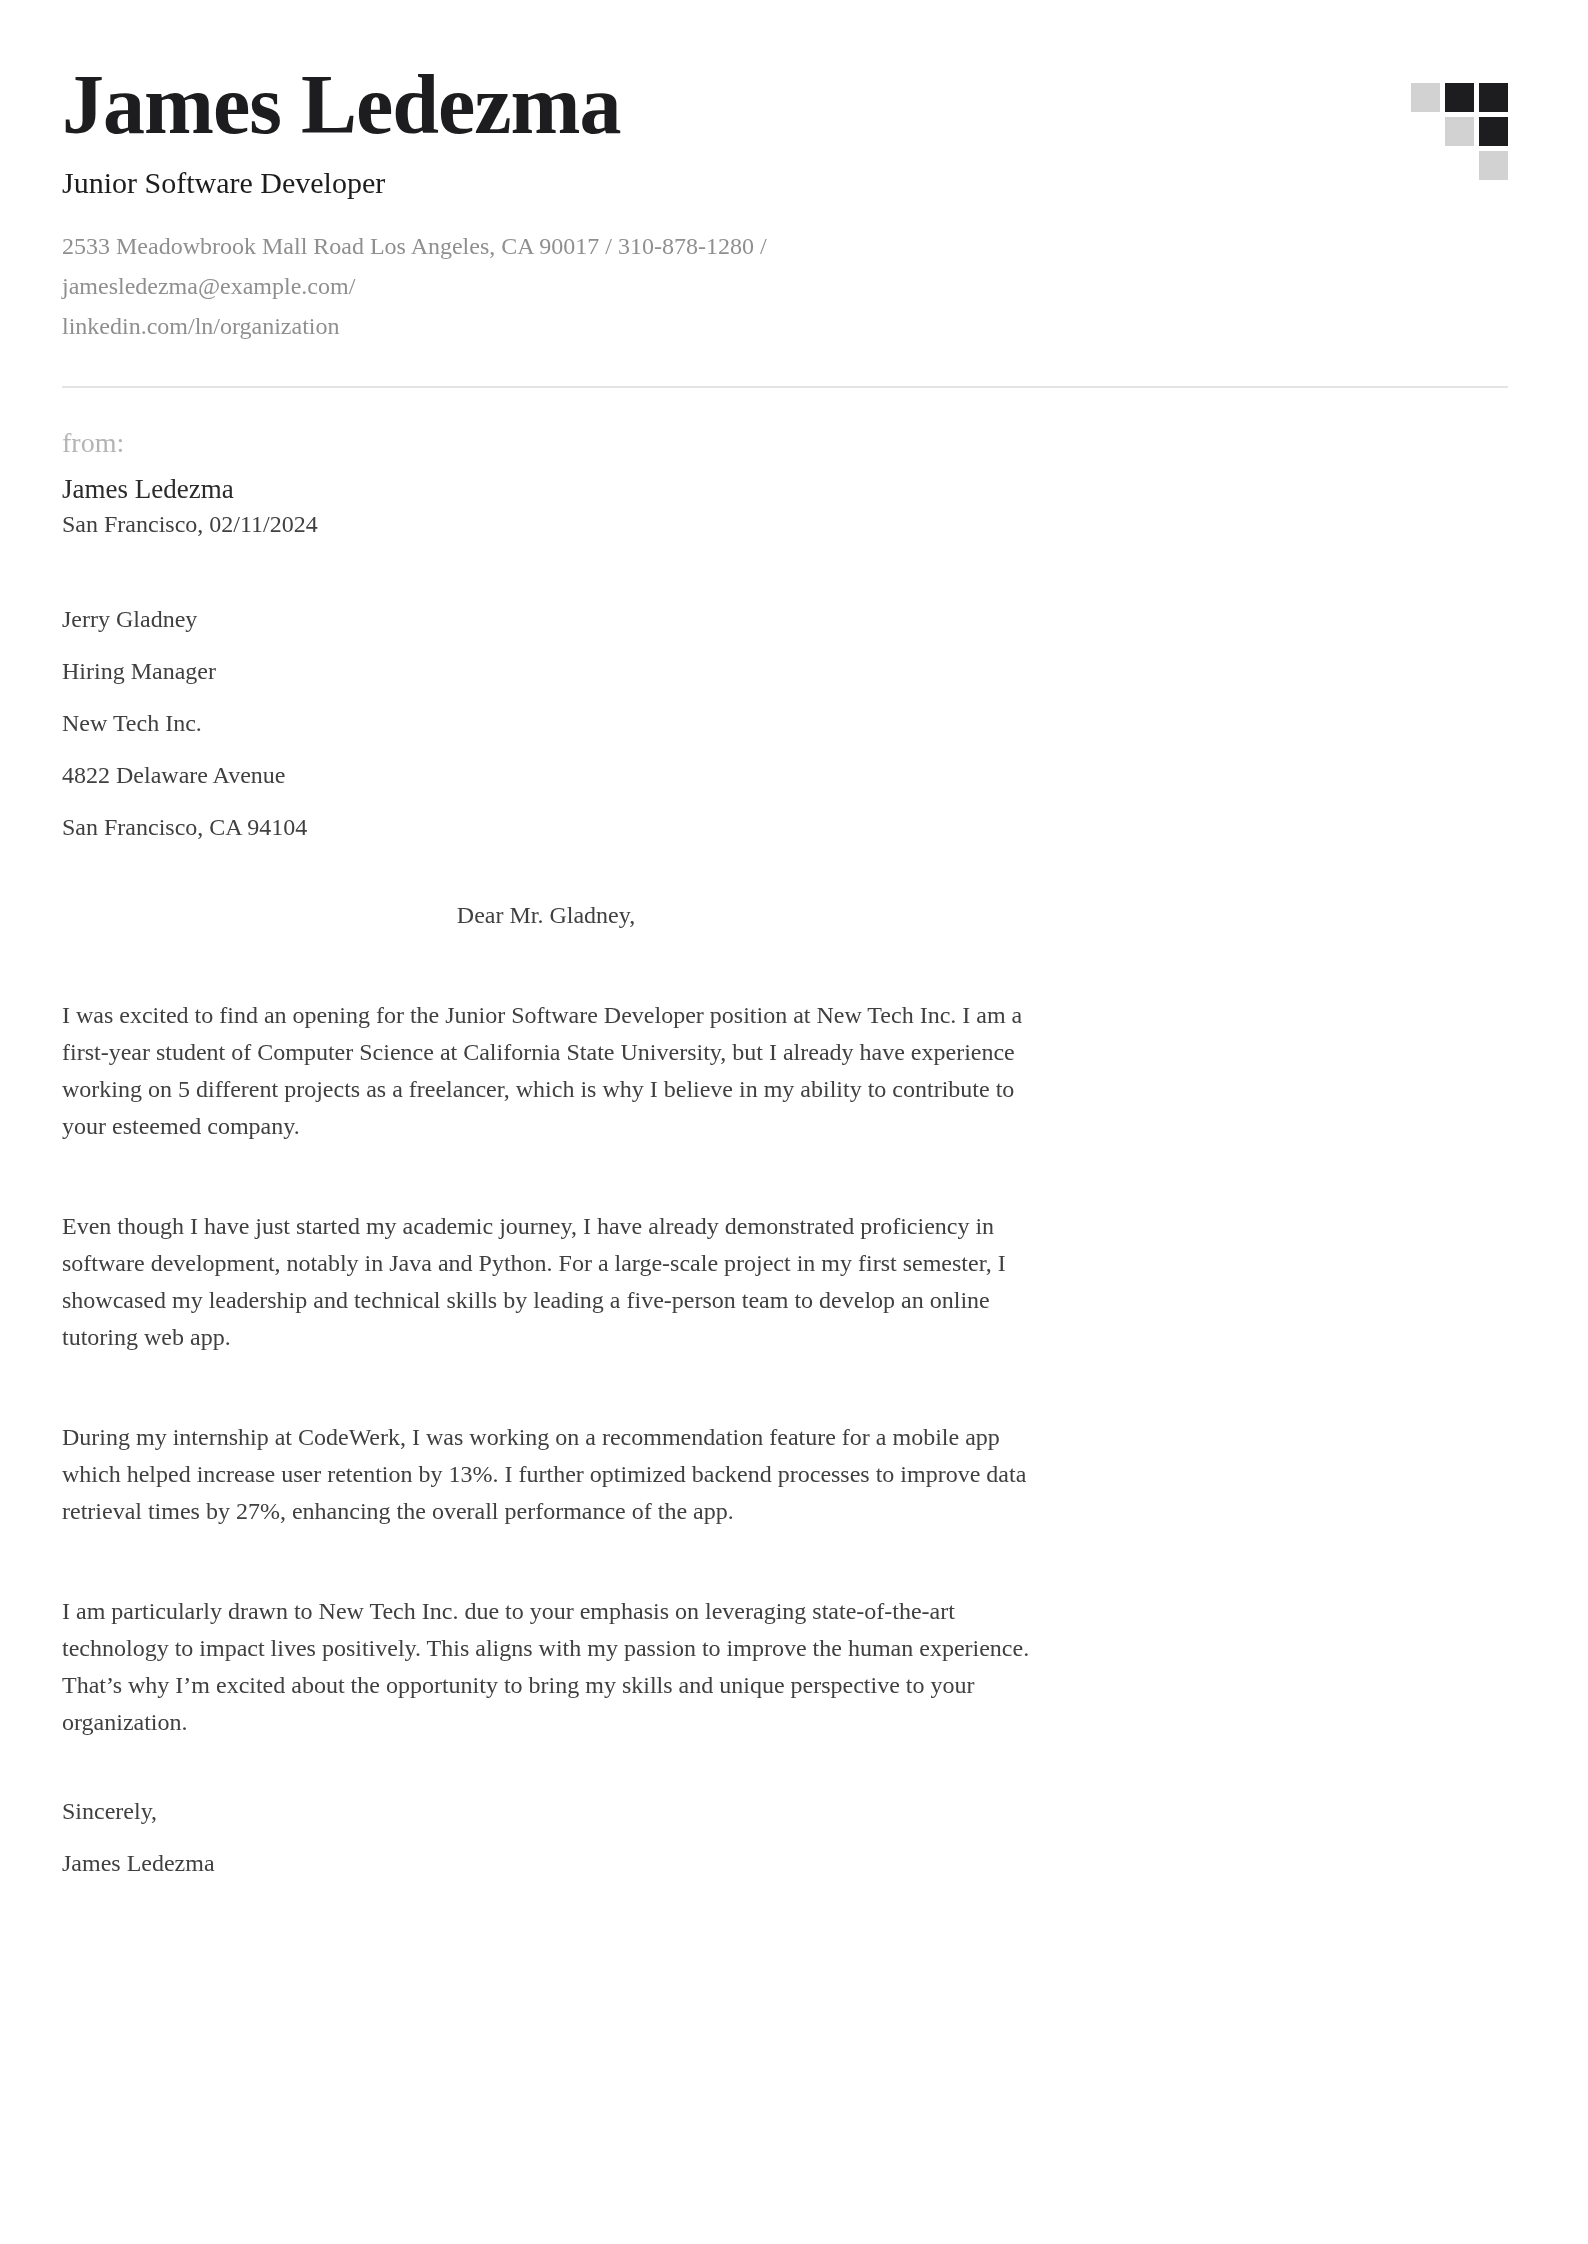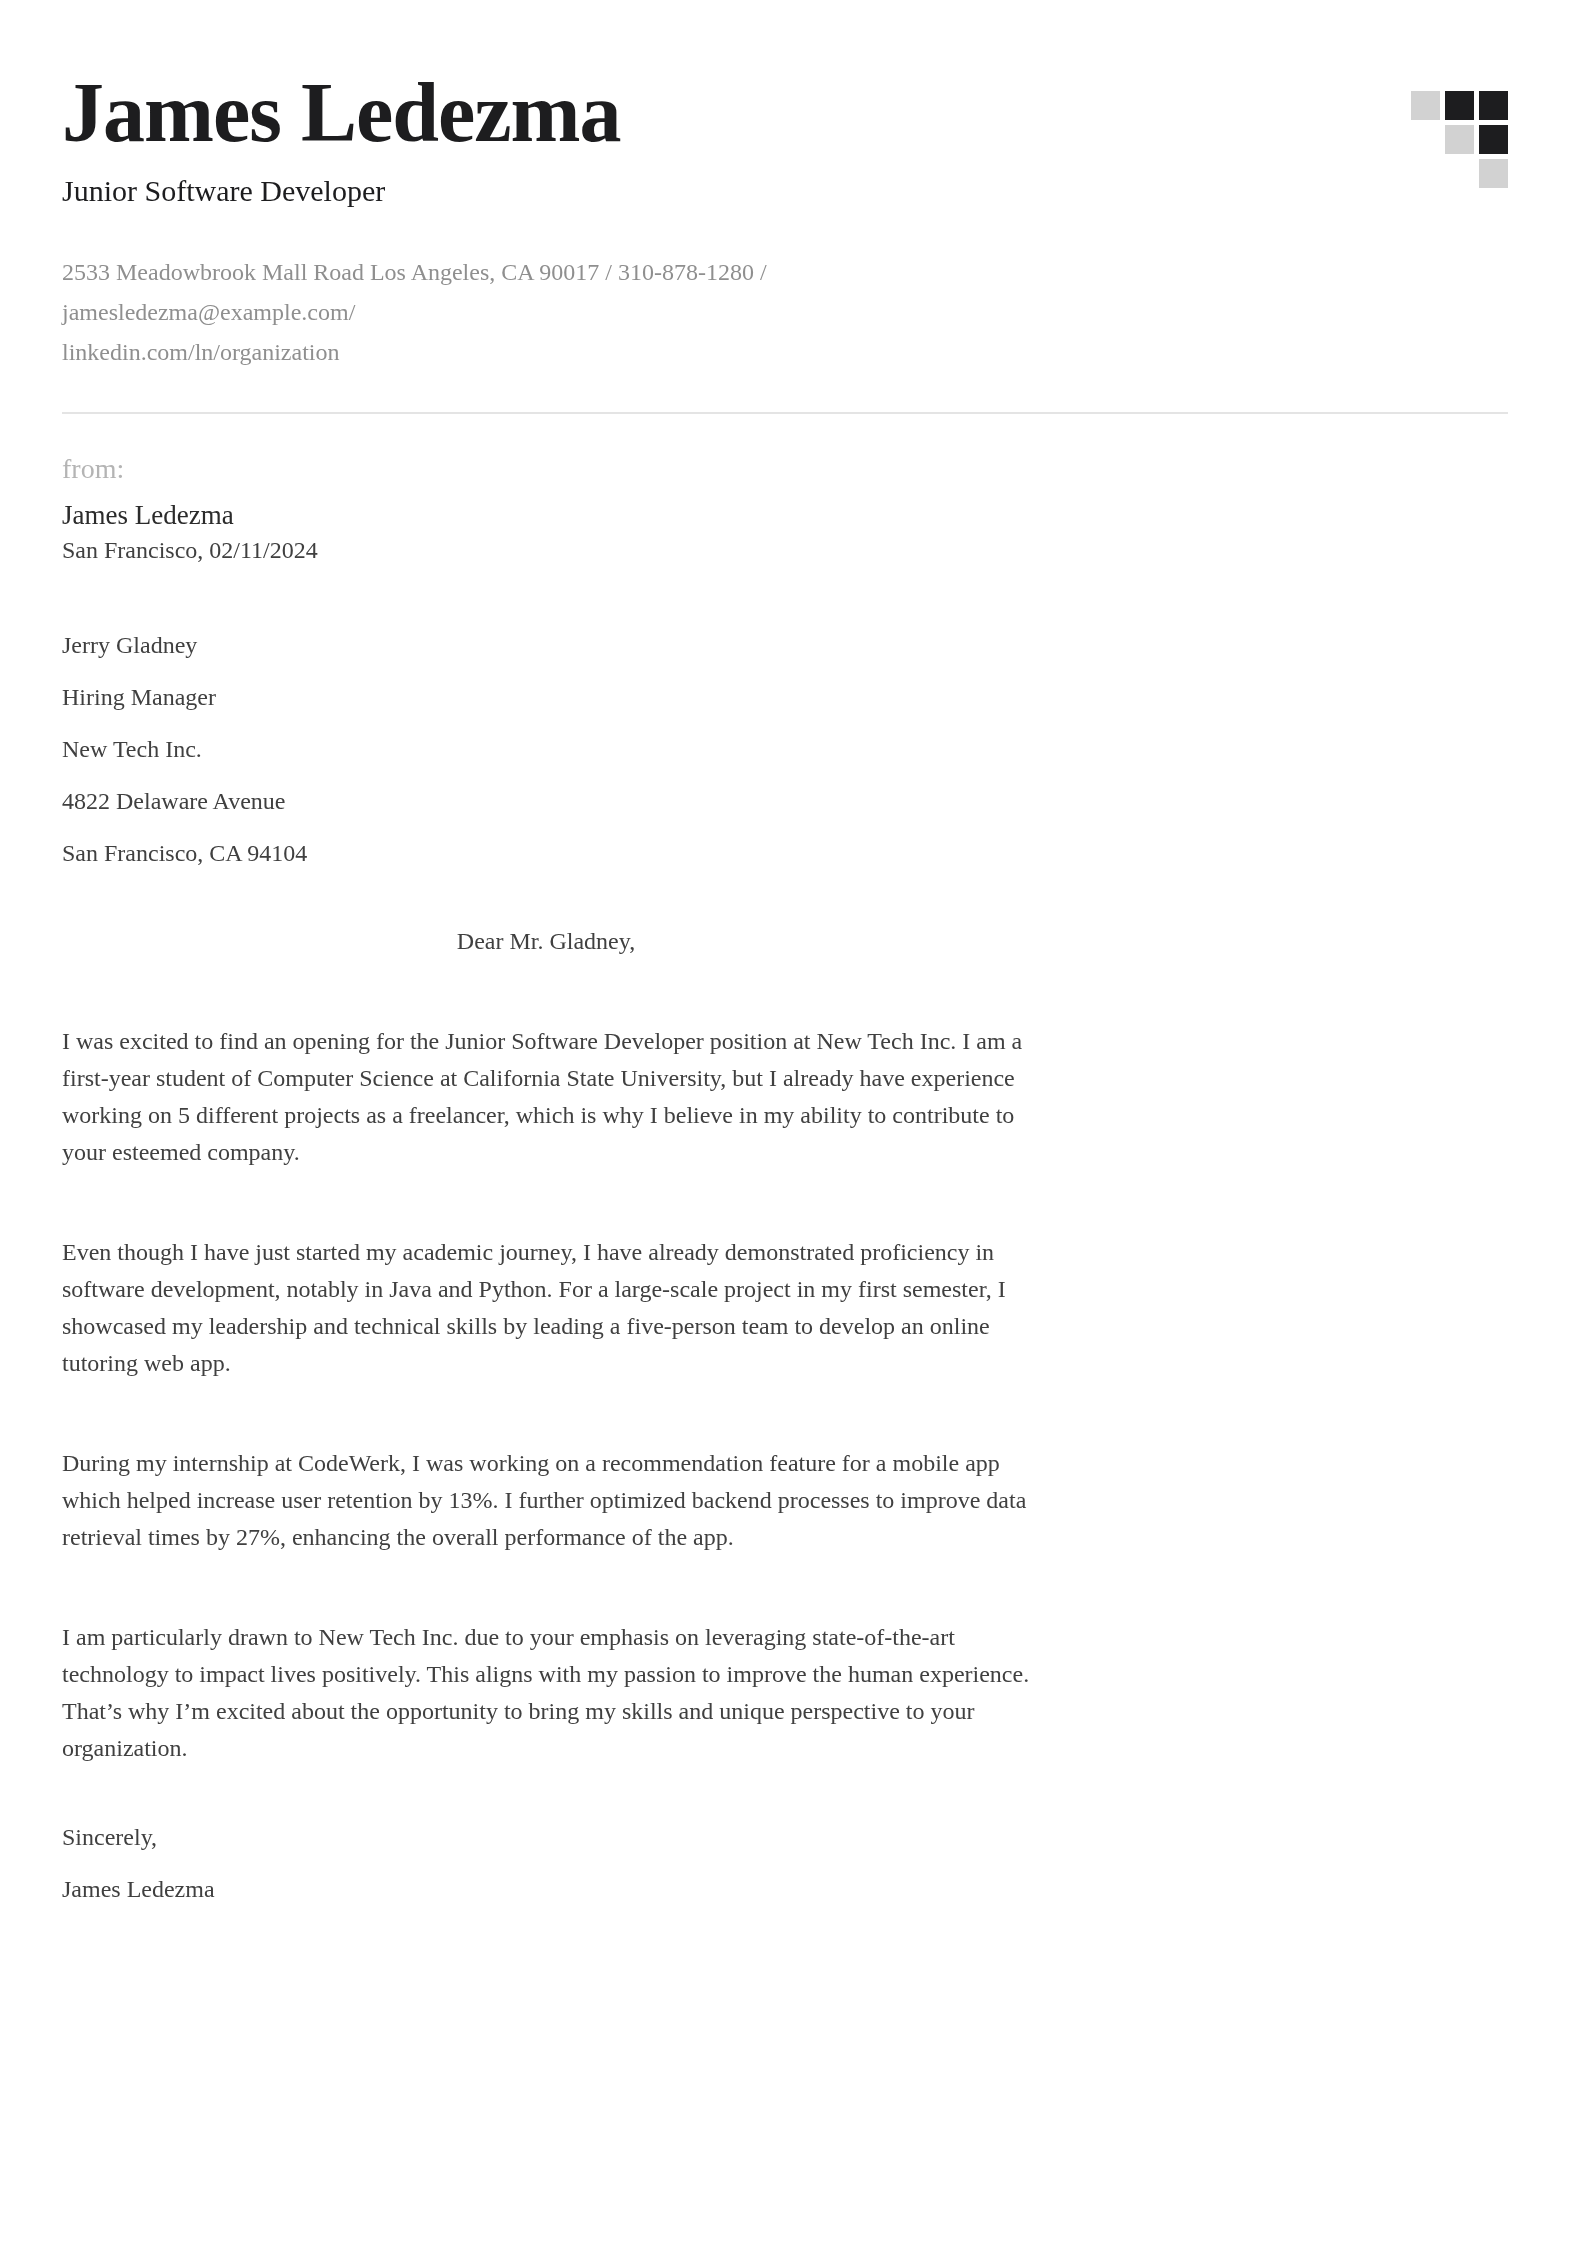--- a/index.html
+++ b/index.html
@@ -8,21 +8,21 @@
     width: 1588px;
     height: 2244px;
     font-family: "Liberation Serif", "DejaVu Serif", serif;
     color: var(--text, #404040);
     position: relative;
     overflow: hidden;
   }
   .page {
     width: 1588px;
     height: 2244px;
-    padding: 12px 80px 0 62px;
+    padding: 4px 80px 0 62px;
     background: #ffffff;
   }
 
   
   .header {
     display: flex;
     justify-content: space-between;
     align-items: flex-start;
     padding-top: 58px;
   }
@@ -34,21 +34,21 @@
     color: var(--heading, #1d1d1f);
   }
   .person-title {
     margin-top: 18px;
     font-size: 30px;
     line-height: 34px;
     font-weight: 400;
     color: var(--heading, #1d1d1f);
   }
   .contact {
-    margin-top: 44px;
+    margin-top: 26px;
     font-size: 24px;
     line-height: 40px;
     color: var(--muted, #8f8f8f);
     max-width: 820px;
   }
   .logo {
     margin-top: 21px;
     display: grid;
     grid-template-columns: repeat(3, 29px);
     grid-auto-rows: 29px;

